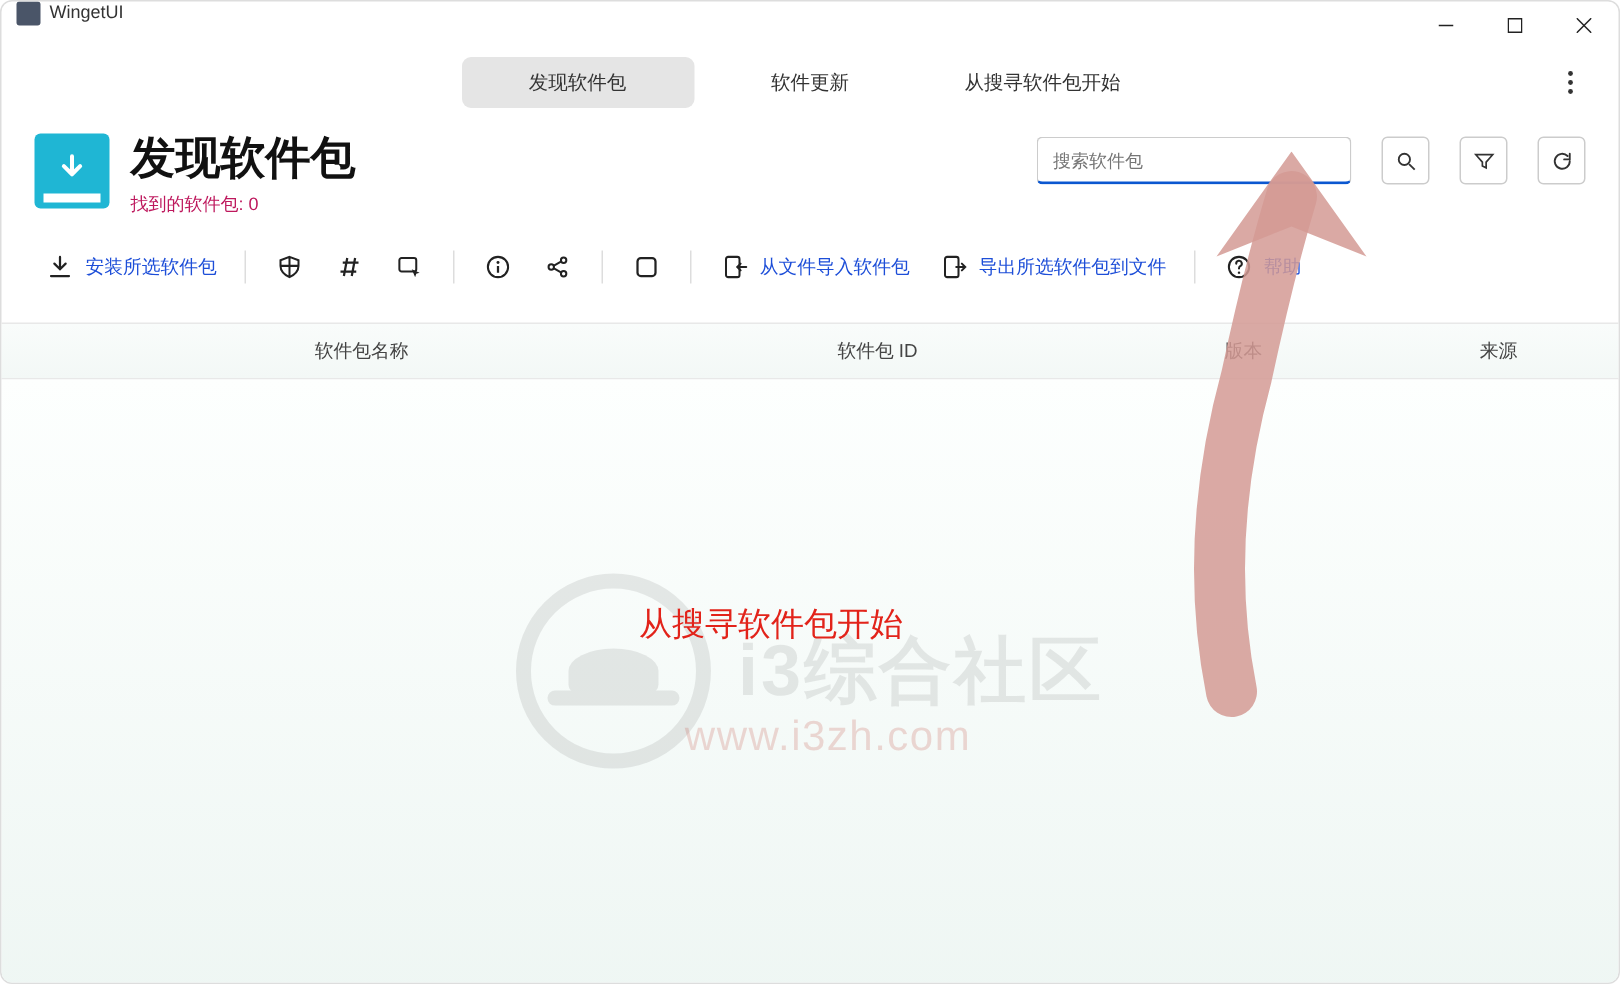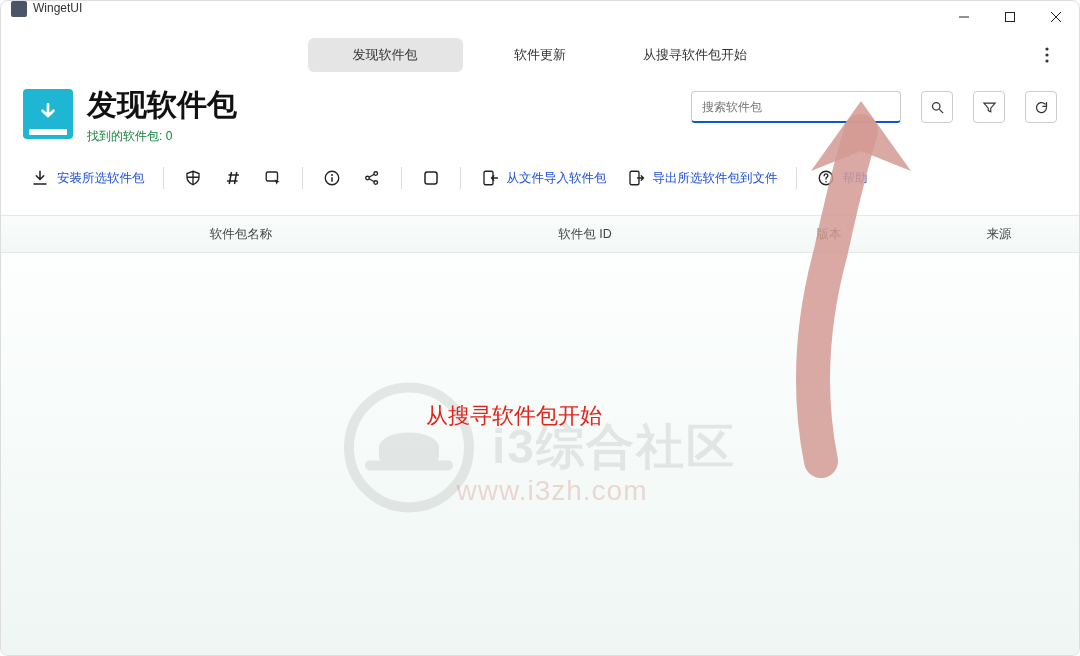--- a/index.html
+++ b/index.html
@@ -36,21 +36,21 @@
     .logo {
       width: 50px; height: 50px; background: #1fb6d4; border-radius: 4px;
       display:flex; align-items:center; justify-content:center; position:relative; margin-top:4px;
     }
     .logo::after{
       content:""; position:absolute; bottom:4px; left:6px; right:6px; height:6px; background:#fff;
     }
     .logo svg { width:26px; height:26px; }
     .title-block { margin-left: 14px; }
     .page-title { font-size: 30px; font-weight: 700; color: #111; }
-    .subtitle { font-size: 12px; color: #15803d; margin-top: 2px; }
+    .subtitle { font-size: 12px; color: #be185d; margin-top: 2px; }
     .search-group {
       margin-left: auto; display: flex; align-items: center; gap: 20px; margin-top: 6px;
     }
     .search-box {
       width: 210px; height: 32px; border: 1px solid #ccc; border-radius: 4px;
       padding: 0 10px; font-size: 12px; color: #888; display:flex; align-items:center;
       border-bottom: 2px solid #0b57d0;
     }
     .search-box input { border:none; outline:none; width:100%; font-size:12px; }
     .sq-btn {

